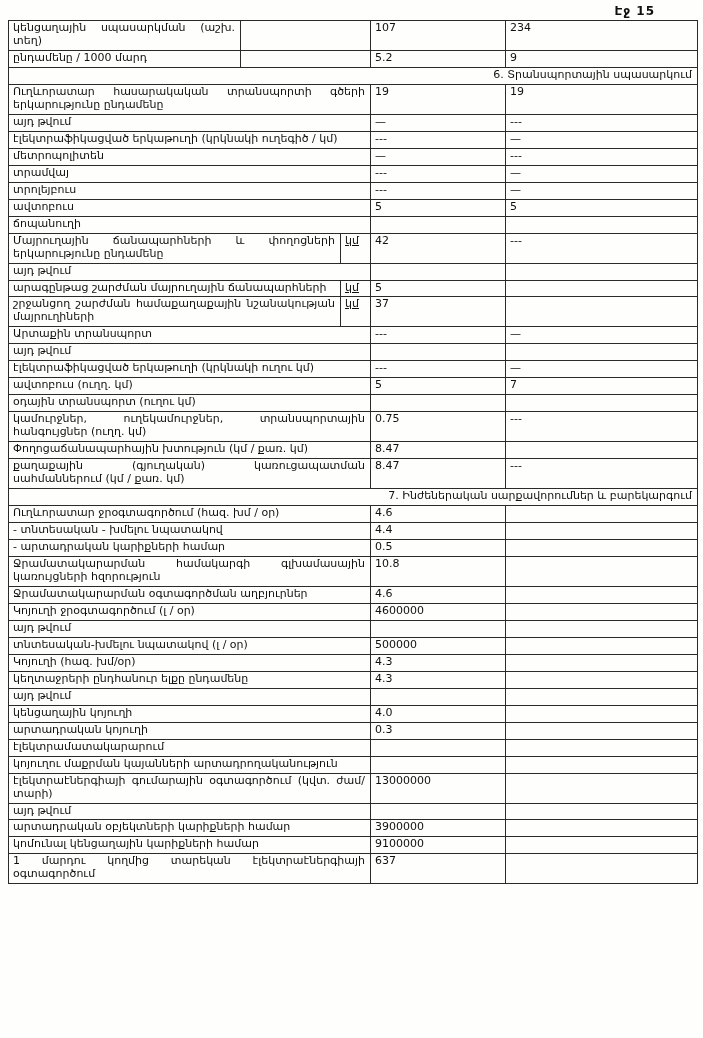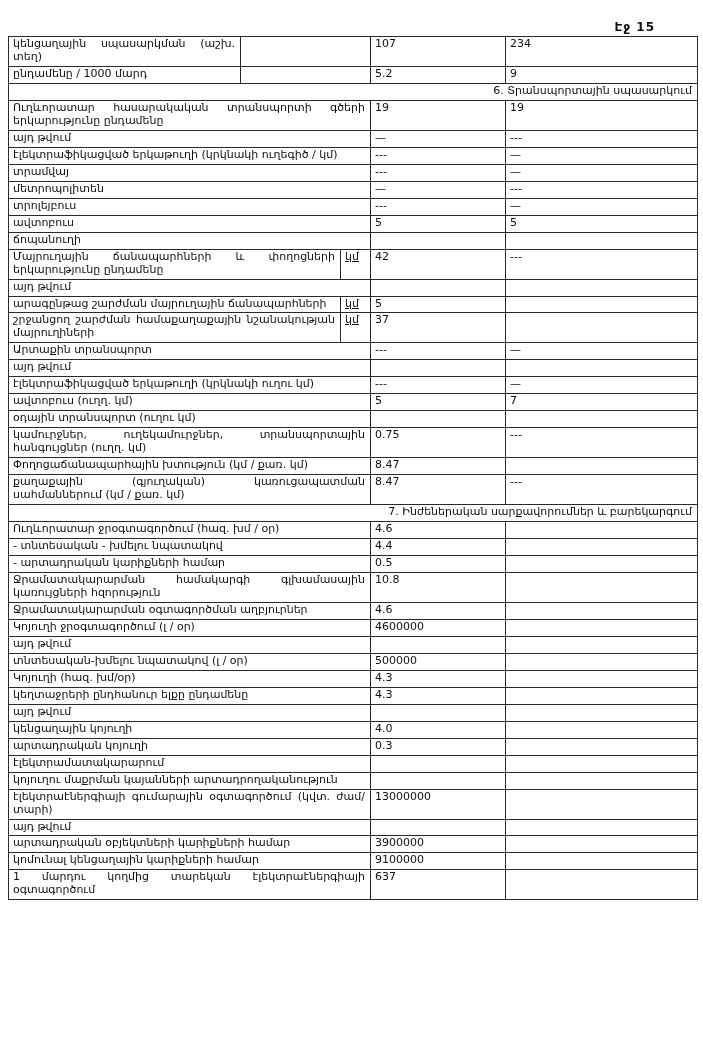--- a/index.html
+++ b/index.html
@@ -8,21 +8,21 @@
     width: 703px;
     height: 1038px;
     font-family: "DejaVu Sans", sans-serif;
     color: #101010;
     overflow: hidden;
   }
   .page {
     position: relative;
     width: 703px;
     height: 1038px;
-    padding: 20px 6px 4px 8px;
+    padding: 4px 6px 4px 8px;
     background: #fefefd;
   }
   .page-number {
     text-align: right;
     padding-right: 42px;
     font-size: 12px;
     font-weight: bold;
     letter-spacing: 1px;
     height: 16px;
     line-height: 14px;
@@ -85,28 +85,28 @@
           <td class="cell-label" colspan="3">այդ թվում</td>
           <td class="cell-val">—</td>
           <td class="cell-val">---</td>
         </tr>
         <tr>
           <td class="cell-label" colspan="3">էլեկտրաֆիկացված երկաթուղի (կրկնակի ուղեգիծ / կմ)</td>
           <td class="cell-val">---</td>
           <td class="cell-val">—</td>
         </tr>
         <tr>
+          <td class="cell-label" colspan="3">մետրոպոլիտեն</td>
+          <td class="cell-val">—</td>
+          <td class="cell-val">---</td>
+        </tr>
+        <tr>
           <td class="cell-label" colspan="3">տրամվայ</td>
           <td class="cell-val">---</td>
           <td class="cell-val">—</td>
-        </tr>
-        <tr>
-          <td class="cell-label" colspan="3">մետրոպոլիտեն</td>
-          <td class="cell-val">—</td>
-          <td class="cell-val">---</td>
         </tr>
         <tr>
           <td class="cell-label" colspan="3">տրոլեյբուս</td>
           <td class="cell-val">---</td>
           <td class="cell-val">—</td>
         </tr>
         <tr>
           <td class="cell-label" colspan="3">ավտոբուս</td>
           <td class="cell-val">5</td>
           <td class="cell-val">5</td>

